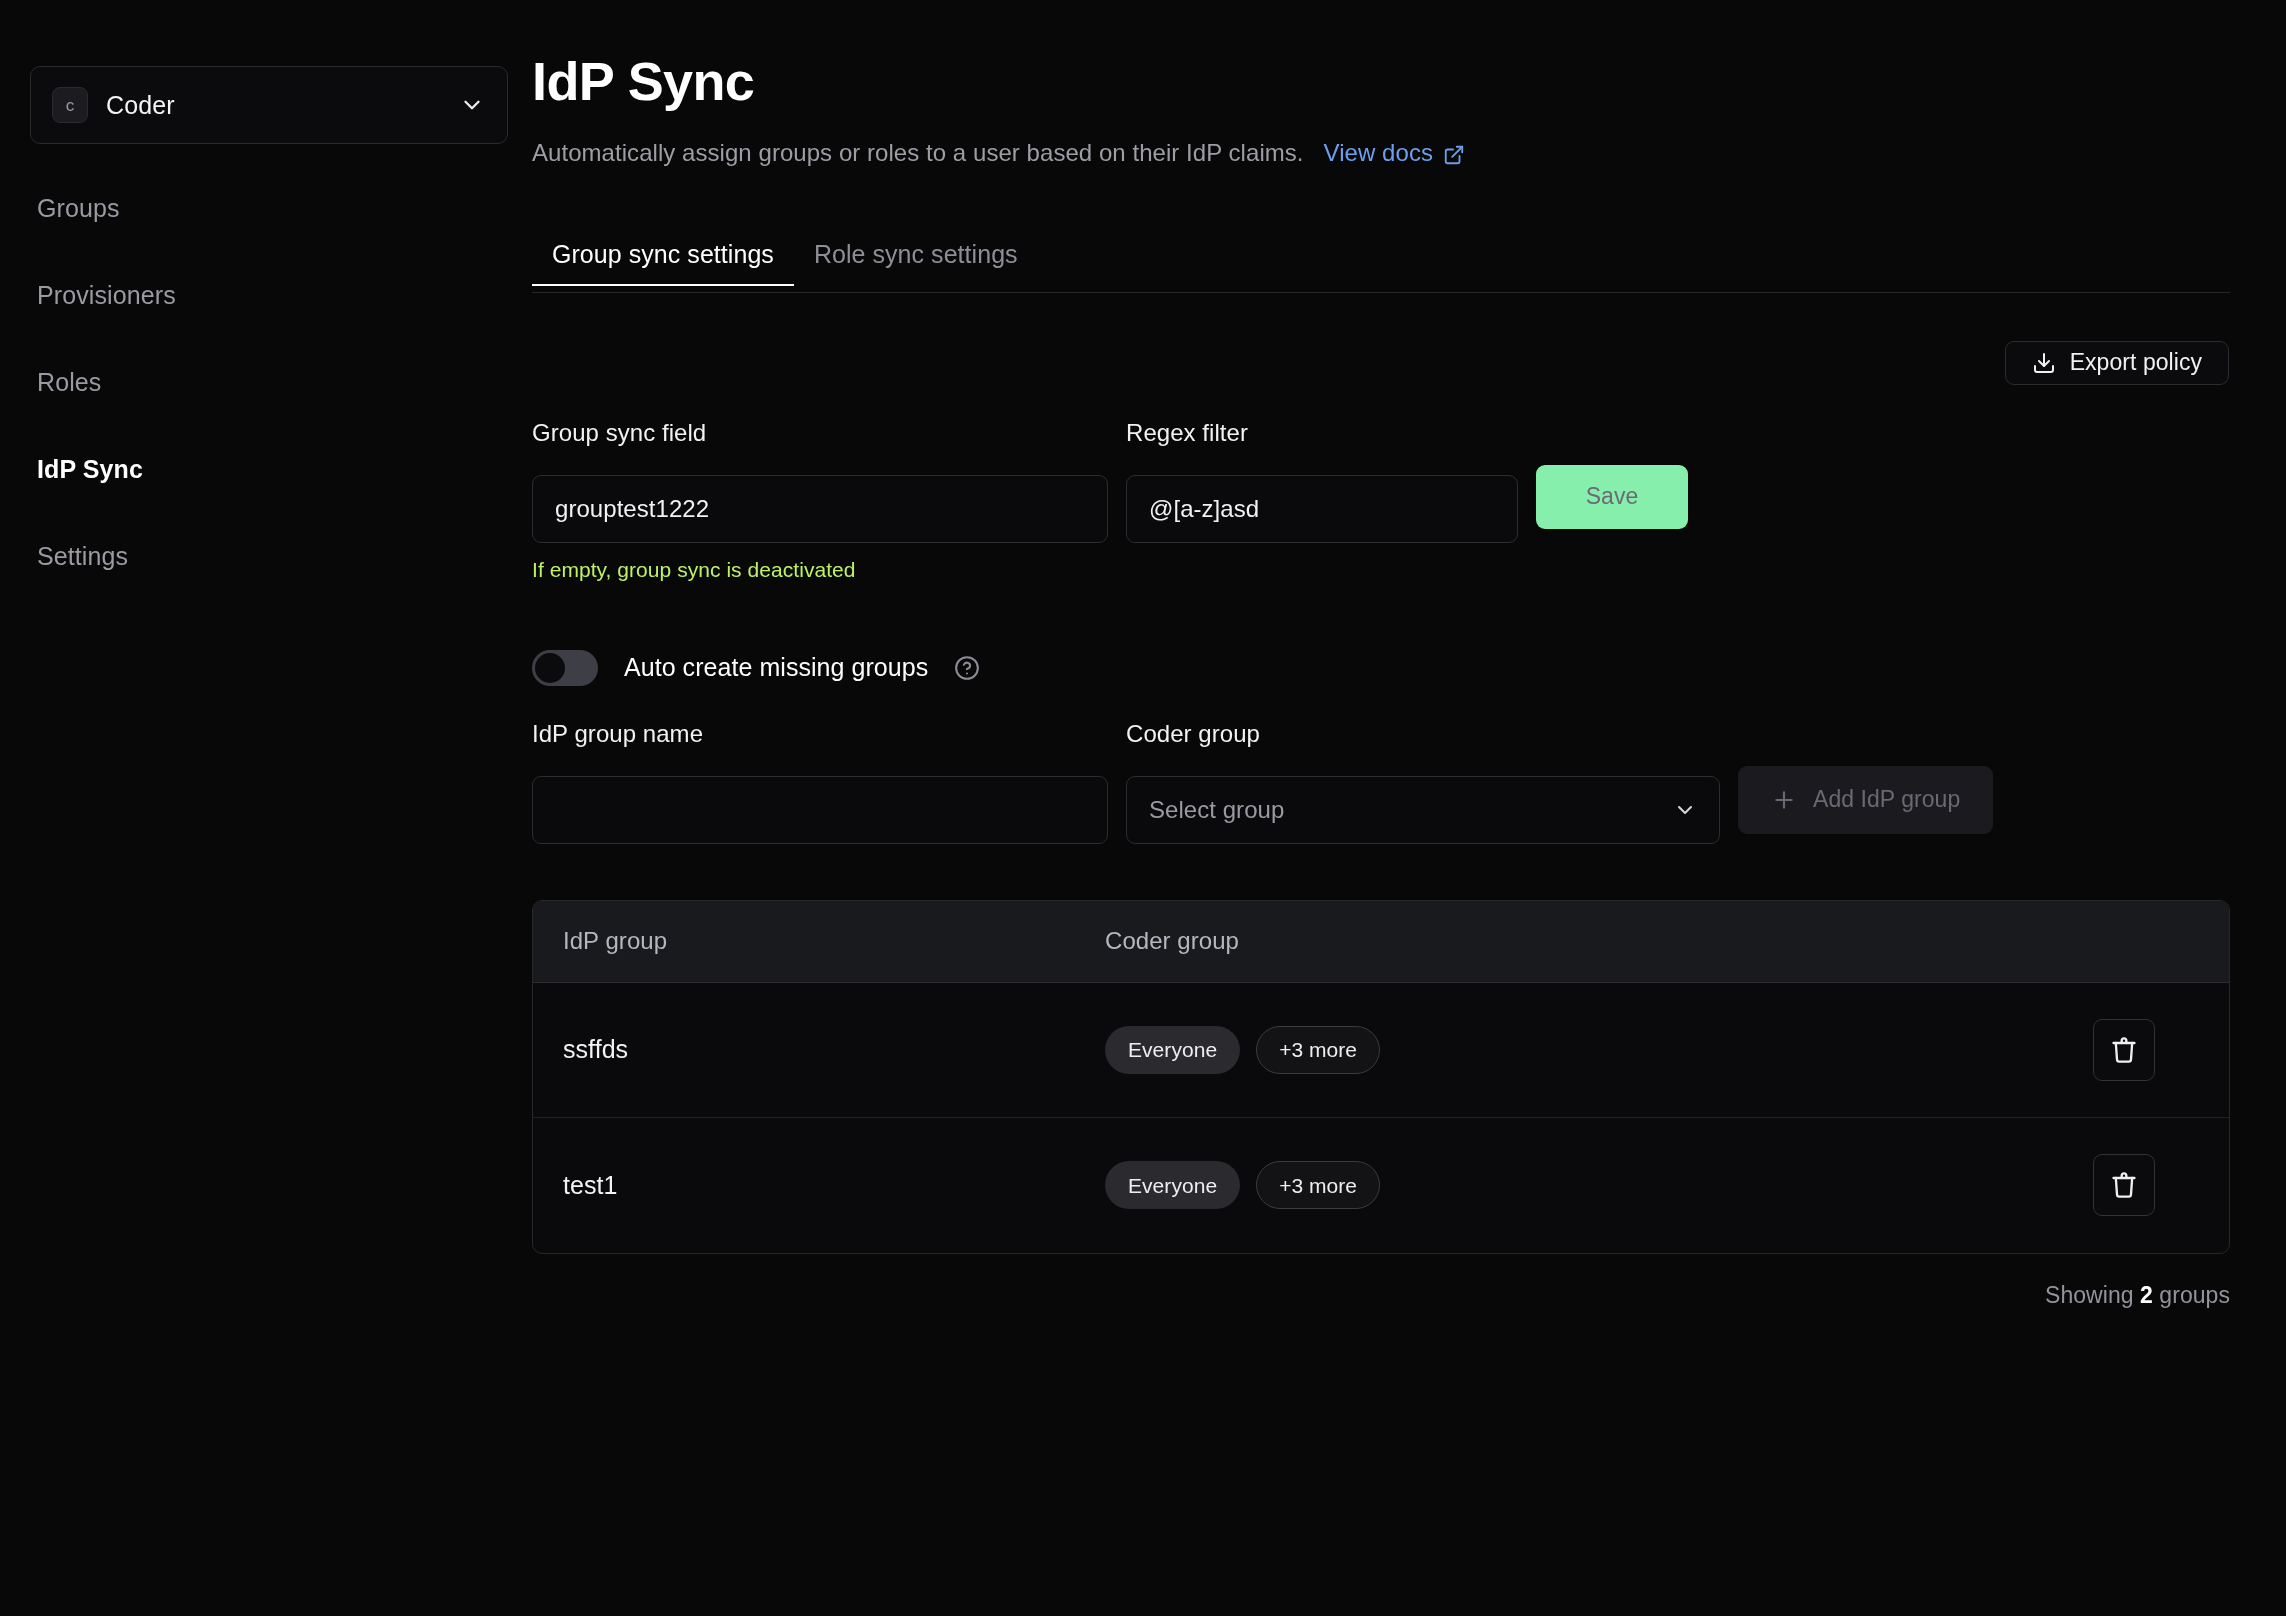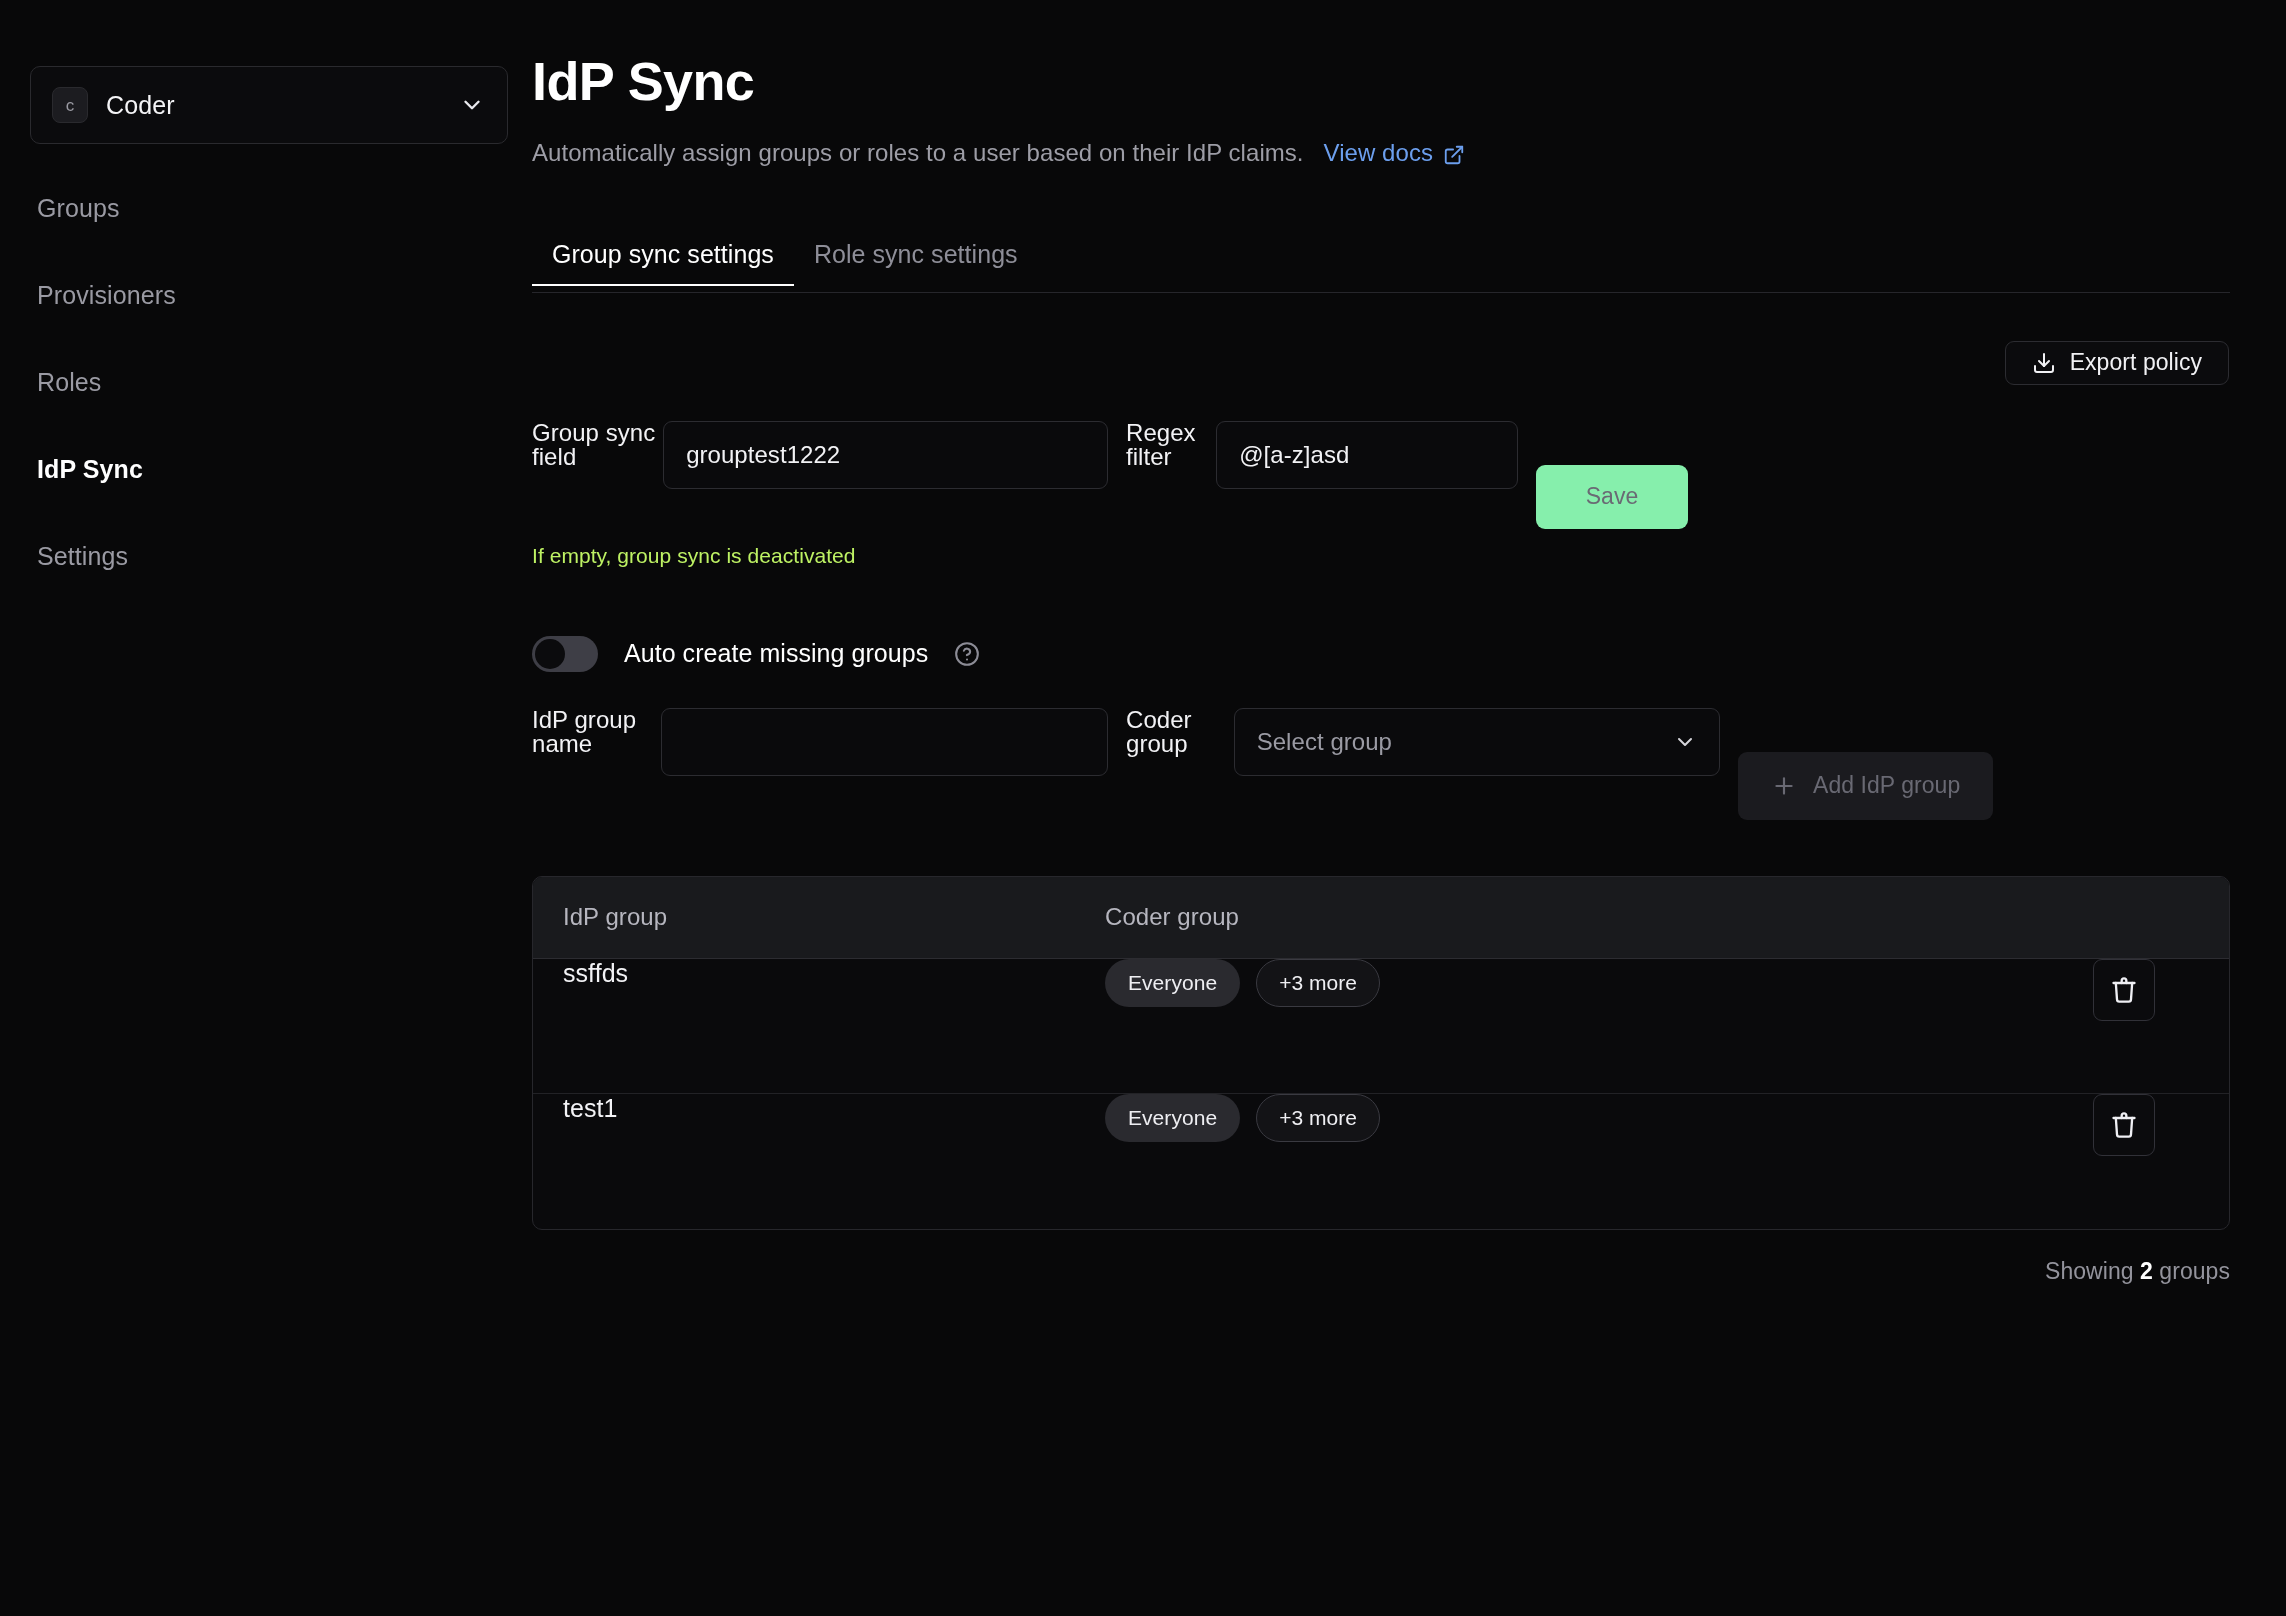--- a/index.html
+++ b/index.html
@@ -180,21 +180,21 @@
   }
   .dl-icon { width: 24px; height: 24px; display: block; }
 
   
   .form-row {
     display: flex;
     margin-top: 36px;
     gap: 18px;
     align-items: flex-start;
   }
-  .field { display: flex; flex-direction: row; }
+  .field { display: flex; flex-direction: column; gap: 10px; }
   .field-sync { width: 576px; }
   .field-regex { width: 392px; }
   .field-idp { width: 576px; }
   .field-coder { width: 594px; }
 
   .field-label {
     font-size: 24px;
     color: #f2f2f5;
     margin-bottom: 20px;
     line-height: 1;
@@ -324,20 +324,21 @@
     color: #b6b6bf;
     line-height: 1;
     letter-spacing: 0.05px;
   }
   .col-idp { width: 542px; flex: 0 0 542px; }
   .col-coder { flex: 1; }
   .col-action { width: 150px; flex: 0 0 150px; }
 
   .trow {
     display: flex;
+    align-items: center;
     height: 135px;
     padding: 0 30px;
     border-bottom: 1px solid #222226;
   }
   .trow:last-child { border-bottom: none; }
   .cell-name {
     font-size: 25px;
     color: #f3f3f6;
     letter-spacing: 0.05px;
   }

